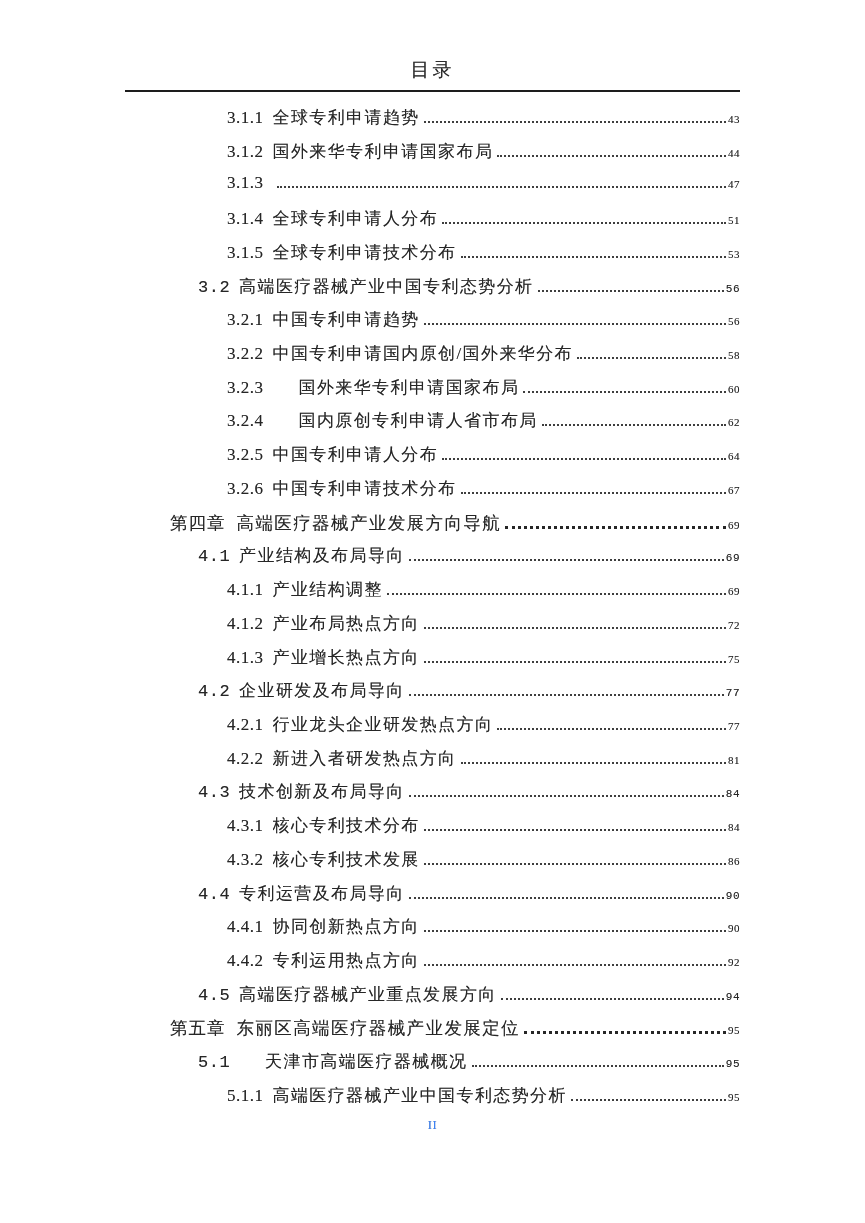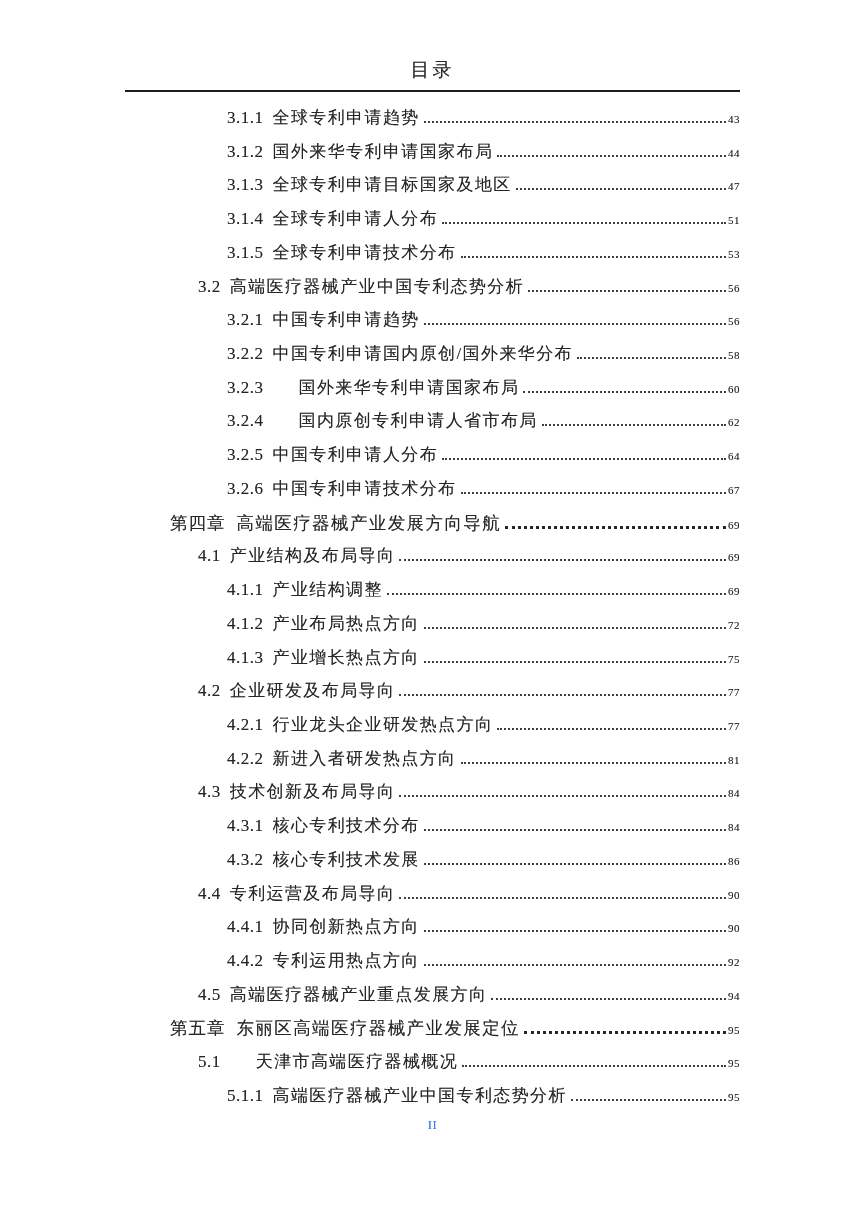--- a/index.html
+++ b/index.html
@@ -75,21 +75,21 @@
   .lvl1 {
     font-weight: normal;
     font-size: 17.5px;
     padding-left: 45px;
   }
   .lvl1 .leader {
     border-bottom: 3px dotted #262626;
     margin-bottom: 1px;
   }
   .lvl1 .num { margin-right: 11px; letter-spacing: 1px; }
-  .lvl2 { padding-left: 73px; }
+  .lvl2 { padding-left: 73px; font-family: Liberation Mono, monospace; }
   .lvl3 { padding-left: 102px; }
   .gap-wide  .num { margin-right: 35px; }
   .gap-xwide .num { margin-right: 35px; }
   
   .page-footer {
     position: absolute;
     left: 125px;
     width: 615px;
     top: 1115px;
     text-align: center;
@@ -118,21 +118,20 @@
         <span class="page">43</span>
       </div>
       <div class="toc-row lvl3">
         <span class="num">3.1.2</span>
         <span class="title">国外来华专利申请国家布局</span>
         <span class="leader"></span>
         <span class="page">44</span>
       </div>
       <div class="toc-row lvl3">
         <span class="num">3.1.3</span>
-        <span class="title">全球专利申请目标国家及地区</span>
         <span class="leader"></span>
         <span class="page">47</span>
       </div>
       <div class="toc-row lvl3">
         <span class="num">3.1.4</span>
         <span class="title">全球专利申请人分布</span>
         <span class="leader"></span>
         <span class="page">51</span>
       </div>
       <div class="toc-row lvl3">

